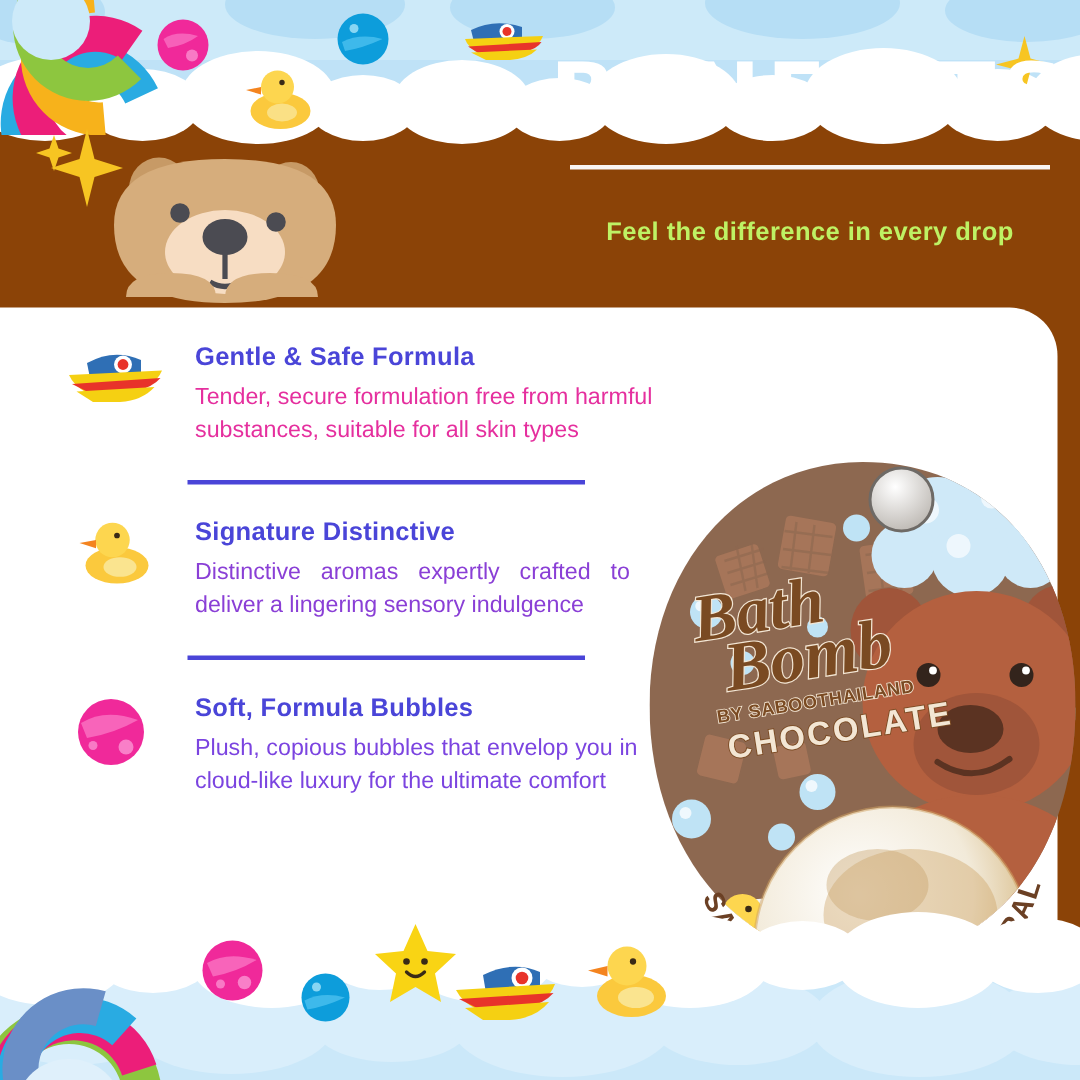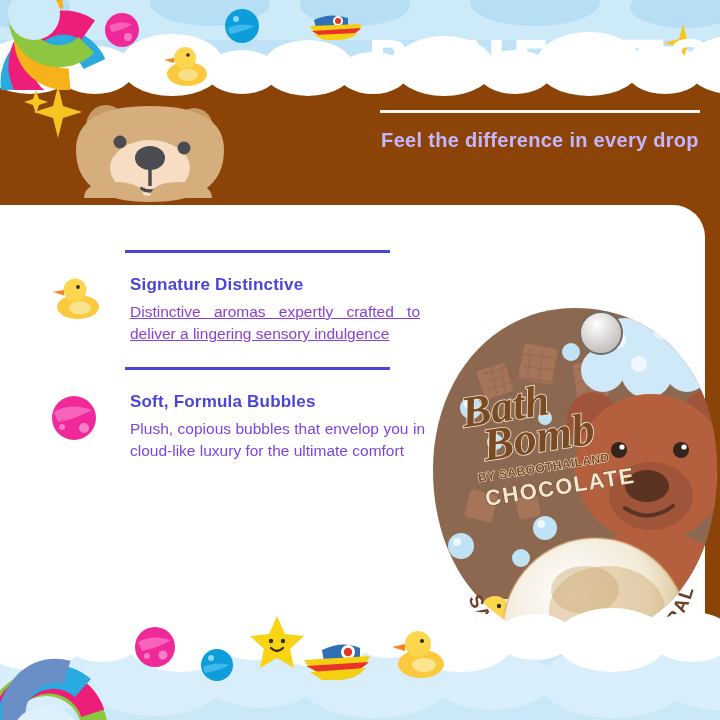--- a/index.html
+++ b/index.html
@@ -40,21 +40,21 @@
   .header { position:absolute; left:360px; top:34px; width:360px; text-align:center; }
   .benefits-title {
     font-size:58px; font-weight:bold; color:#ffffff;
     letter-spacing:4px; line-height:1; font-family:"DejaVu Sans", sans-serif;
   }
   .title-rule {
     width:320px; height:3px; background:#ffffff; margin:18px auto 0;
     opacity:.95;
   }
   .subtitle {
-    margin-top:16px; font-size:20px; font-weight:bold; color:#c4b5fd;
+    margin-top:32px; font-size:17px; font-weight:bold; color:#bef264;
     letter-spacing:.3px;
   }
 
   
   .card {
     position:absolute; left:-30px; top:205px; width:735px; height:500px;
     background:#ffffff; border-radius:32px;
     box-shadow:0 0 0 0 rgba(0,0,0,0);
   }
 
@@ -63,21 +63,21 @@
   .benefit { position:relative; padding-left:90px; }
   .b-icon {
     position:absolute; left:0; top:2px; width:72px; height:52px;
   }
   .b-title {
     font-size:17px; font-weight:bold; color:#4a45d8; letter-spacing:.2px;
     margin-bottom:6px;
   }
   .b-body { font-size:15.5px; line-height:1.42; }
   .b-body.pink { color:#e52f9e; }
-  .b-body.purple { color:#8a3fd6;text-decoration:underline; }
+  .b-body.purple { color:#8a3fd6; }
   .b-body.violet { color:#7b44e0; }
   .b-divider { width:265px; height:3px; background:#4a45d8; margin:22px 0 22px 85px; }
 
   
   .bear { position:absolute; left:62px; top:98px; width:180px; height:115px; }
 
   
   .sparkle { position:absolute; }
 
   
@@ -176,20 +176,32 @@
     <circle cx="58" cy="44" r="6.5" fill="#4b4b52"></circle>
     <circle cx="122" cy="50" r="6.5" fill="#4b4b52"></circle>
     <path d="M22 100 Q22 84 52 84 Q82 84 82 100 Z" fill="#d6ad7c"></path>
     <path d="M88 100 Q88 84 118 84 Q150 84 150 100 Z" fill="#d6ad7c"></path>
   </svg>
 
   <div class="card"></div>
 
   <div class="benefits">
 
+    <div class="benefit">
+      <svg class="b-icon" viewBox="0 0 72 52">
+        <path d="M18 12 Q36 2 54 10 L54 22 L20 22 Z" fill="#2f6fb5"></path>
+        <circle cx="42" cy="13" r="6" fill="#fff"></circle>
+          <circle cx="42" cy="13" r="3.6" fill="#e8332a"></circle>
+        <path d="M6 20 L68 17 Q63 29 44 32 L18 32 Q9 27 6 20 Z" fill="#f5d012"></path>
+        <path d="M8 26 L67 22 Q62 28 50 31 L20 32 Z" fill="#e8332a"></path>
+        <path d="M11 31 L63 28 Q55 37 40 38 L22 38 Z" fill="#f5d012"></path>
+      </svg>
+      <div class="b-title">Gentle &amp; Safe Formula</div>
+      <div class="b-body pink">Tender, secure formulation free from harmful substances, suitable for all skin types</div>
+    </div>
 
     <div class="b-divider"></div>
 
     <div class="benefit">
       <svg class="b-icon" style="top:-4px;" viewBox="0 0 72 52">
         <ellipse cx="38" cy="36" rx="21" ry="12" fill="#fbc93d"></ellipse>
         <circle cx="35" cy="19" r="11.5" fill="#fdd64f"></circle>
         <path d="M24 19 L13 21 L24 24.5 Z" fill="#f4841f"></path>
         <circle cx="38" cy="16" r="1.9" fill="#3a2a16"></circle>
         <ellipse cx="40" cy="37" rx="11" ry="6.5" fill="#fae48f"></ellipse>

